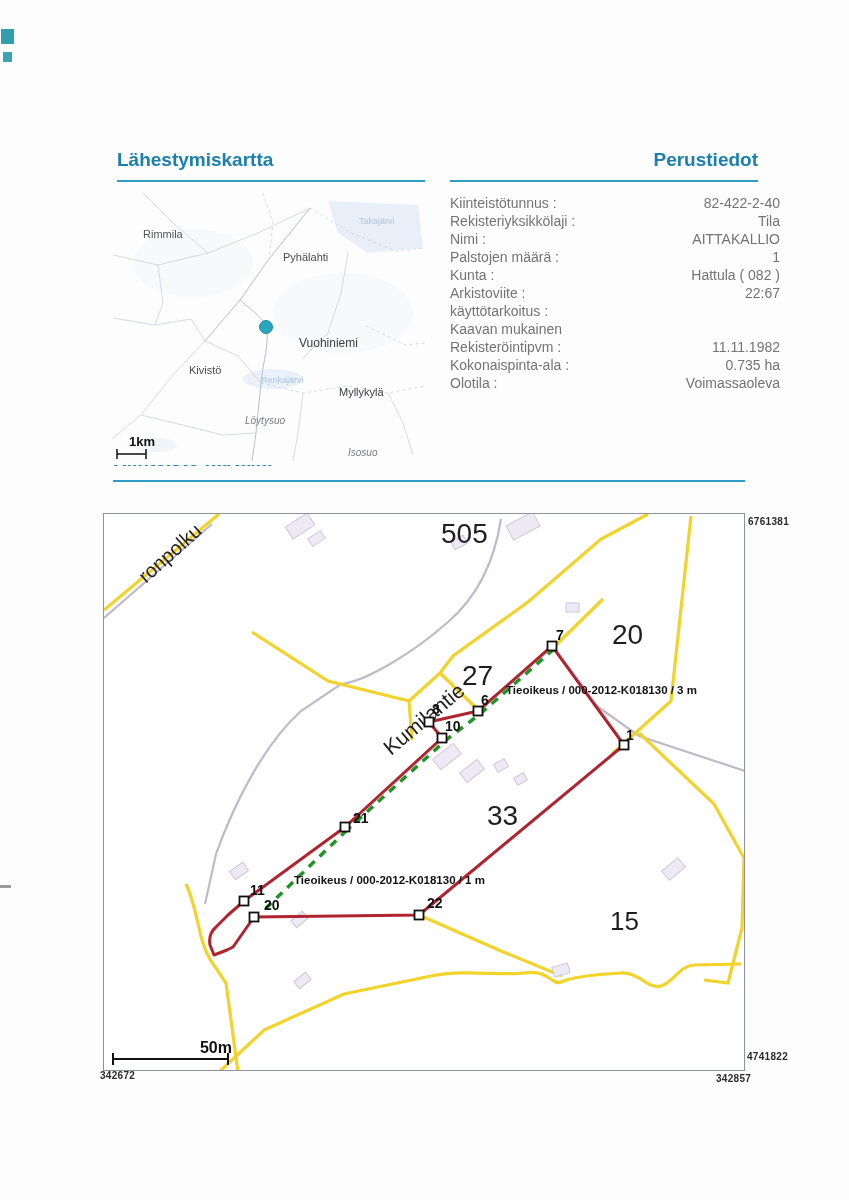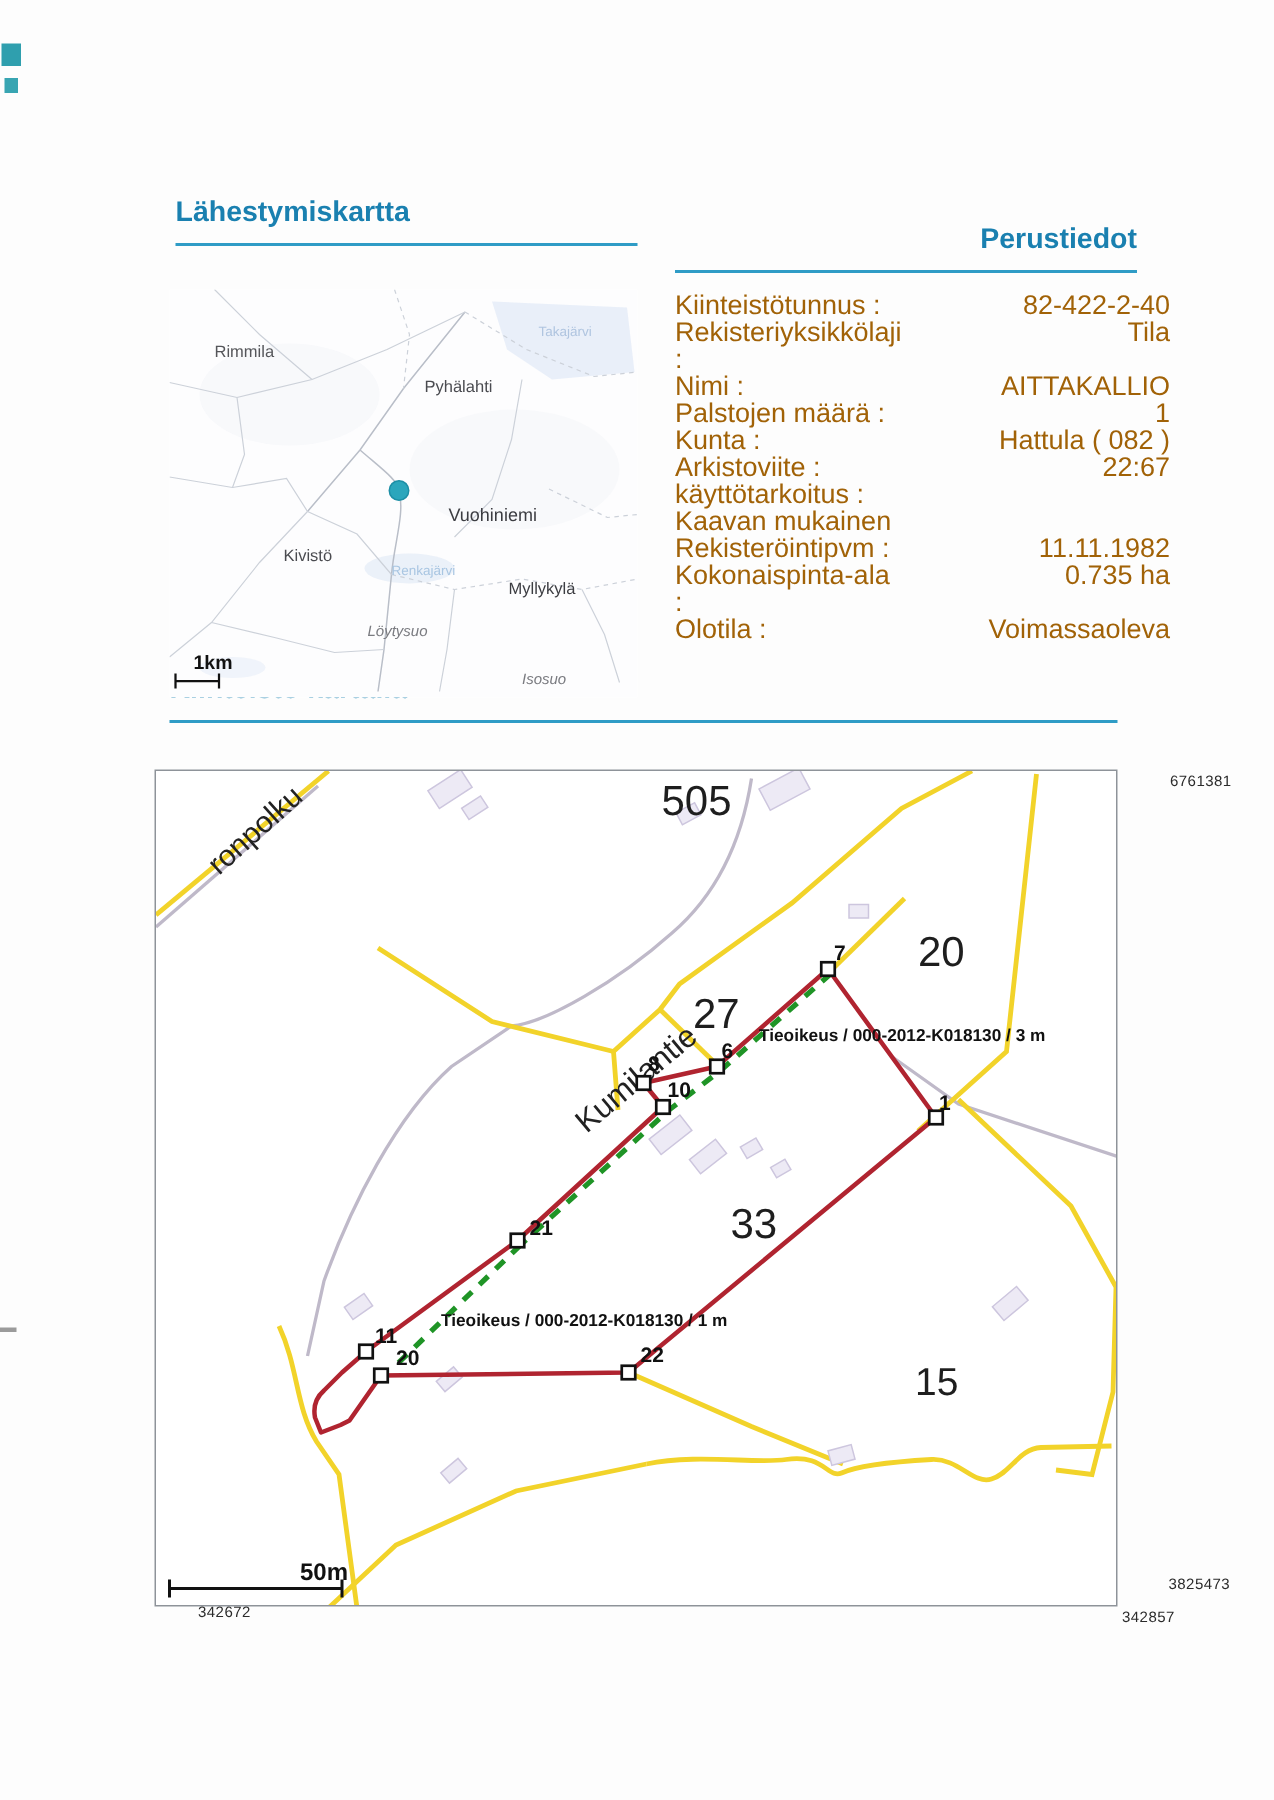--- a/index.html
+++ b/index.html
@@ -1,39 +1,39 @@
 <!DOCTYPE html>
 <html><head>
 <meta charset="utf-8">
 <style>
   html,body{margin:0;padding:0;background:#ffffff;}
   .page{position:relative;width:849px;height:1200px;background:#fdfdfd;overflow:hidden;
         font-family:"Liberation Sans", sans-serif;}
   .heading{position:absolute;color:#1a80b0;font-weight:bold;font-size:19px;
            border-bottom:2px solid #2f9cc6;padding-bottom:9px;margin:0;}
-  .basic-info{position:absolute;left:450px;top:194px;width:330px;font-size:18px;color:#a16207;}
+  .basic-info{position:absolute;left:450px;top:194px;width:330px;font-size:14px;color:#737373;}
   .pt-row{display:flex;line-height:18px;}
   .pt-label{width:150px;flex:0 0 150px;}
   .pt-value{flex:1;text-align:right;}
   .map-frame{position:absolute;background:#ffffff;}
   .big-map{border:1px solid #8e9399;}
-  .coord{position:absolute;font-size:10px;font-weight:normal;color:#2b2b2b;letter-spacing:.3px;margin-left:32px;}
+  .coord{position:absolute;font-size:10px;font-weight:bold;color:#2b2b2b;letter-spacing:.3px;}
   svg text{font-family:"Liberation Sans", sans-serif;}
   .artifact{position:absolute;}
 </style>
 </head>
 <body>
 
 <div class="page">
 
   <div class="artifact" style="left:1px;top:29px;width:13px;height:15px;background:#2f9fae;"></div>
   <div class="artifact" style="left:3px;top:52px;width:9px;height:10px;background:#38a5b2;"></div>
   <div class="artifact" style="left:0;top:885px;width:11px;height:3px;background:#9b9b9b;"></div>
 
-  <h2 class="heading" style="left:117px;top:131px;width:308px;">Lähestymiskartta</h2>
+  <h2 class="heading" style="left:117px;top:149px;width:308px;">Lähestymiskartta</h2>
   <h2 class="heading" style="left:450px;top:149px;width:308px;text-align:right;">Perustiedot</h2>
   <h2 class="heading" style="left:113px;top:449px;width:632px;">Kiinteistö kartalla</h2>
 
   <div class="basic-info" id="basic-info-rows">
       <div class="pt-row">
         <span class="pt-label">Kiinteistötunnus :</span>
         <span class="pt-value">82-422-2-40</span>
       </div>
       <div class="pt-row">
         <span class="pt-label">Rekisteriyksikkölaji :</span>
@@ -176,16 +176,16 @@
         <rect x="310.5" y="396.5" width="9" height="9" fill="#fff" stroke="#111" stroke-width="1.8"></rect>
         <text x="323" y="394" font-size="14" font-weight="bold" fill="#111">22</text>
         <rect x="515.5" y="226.5" width="9" height="9" fill="#fff" stroke="#111" stroke-width="1.8"></rect>
         <text x="522" y="226" font-size="14" font-weight="bold" fill="#111">1</text>
         <text x="128" y="539" font-size="16" font-weight="bold" fill="#111" text-anchor="end">50m</text>
         <path d="M9,545 L124,545 M9,539 L9,551 M124,539 L124,551" stroke="#111" stroke-width="2" fill="none"></path>
       </svg>
   </div>
 
   <div class="coord" style="left:748px;top:516px;">6761381</div>
-  <div class="coord" style="left:747px;top:1051px;">3825473</div>
+  <div class="coord" style="left:747px;top:1051px;">4741822</div>
   <div class="coord" style="left:100px;top:1070px;">342672</div>
   <div class="coord" style="left:716px;top:1073px;">342857</div>
 </div>
 
 </body></html>

